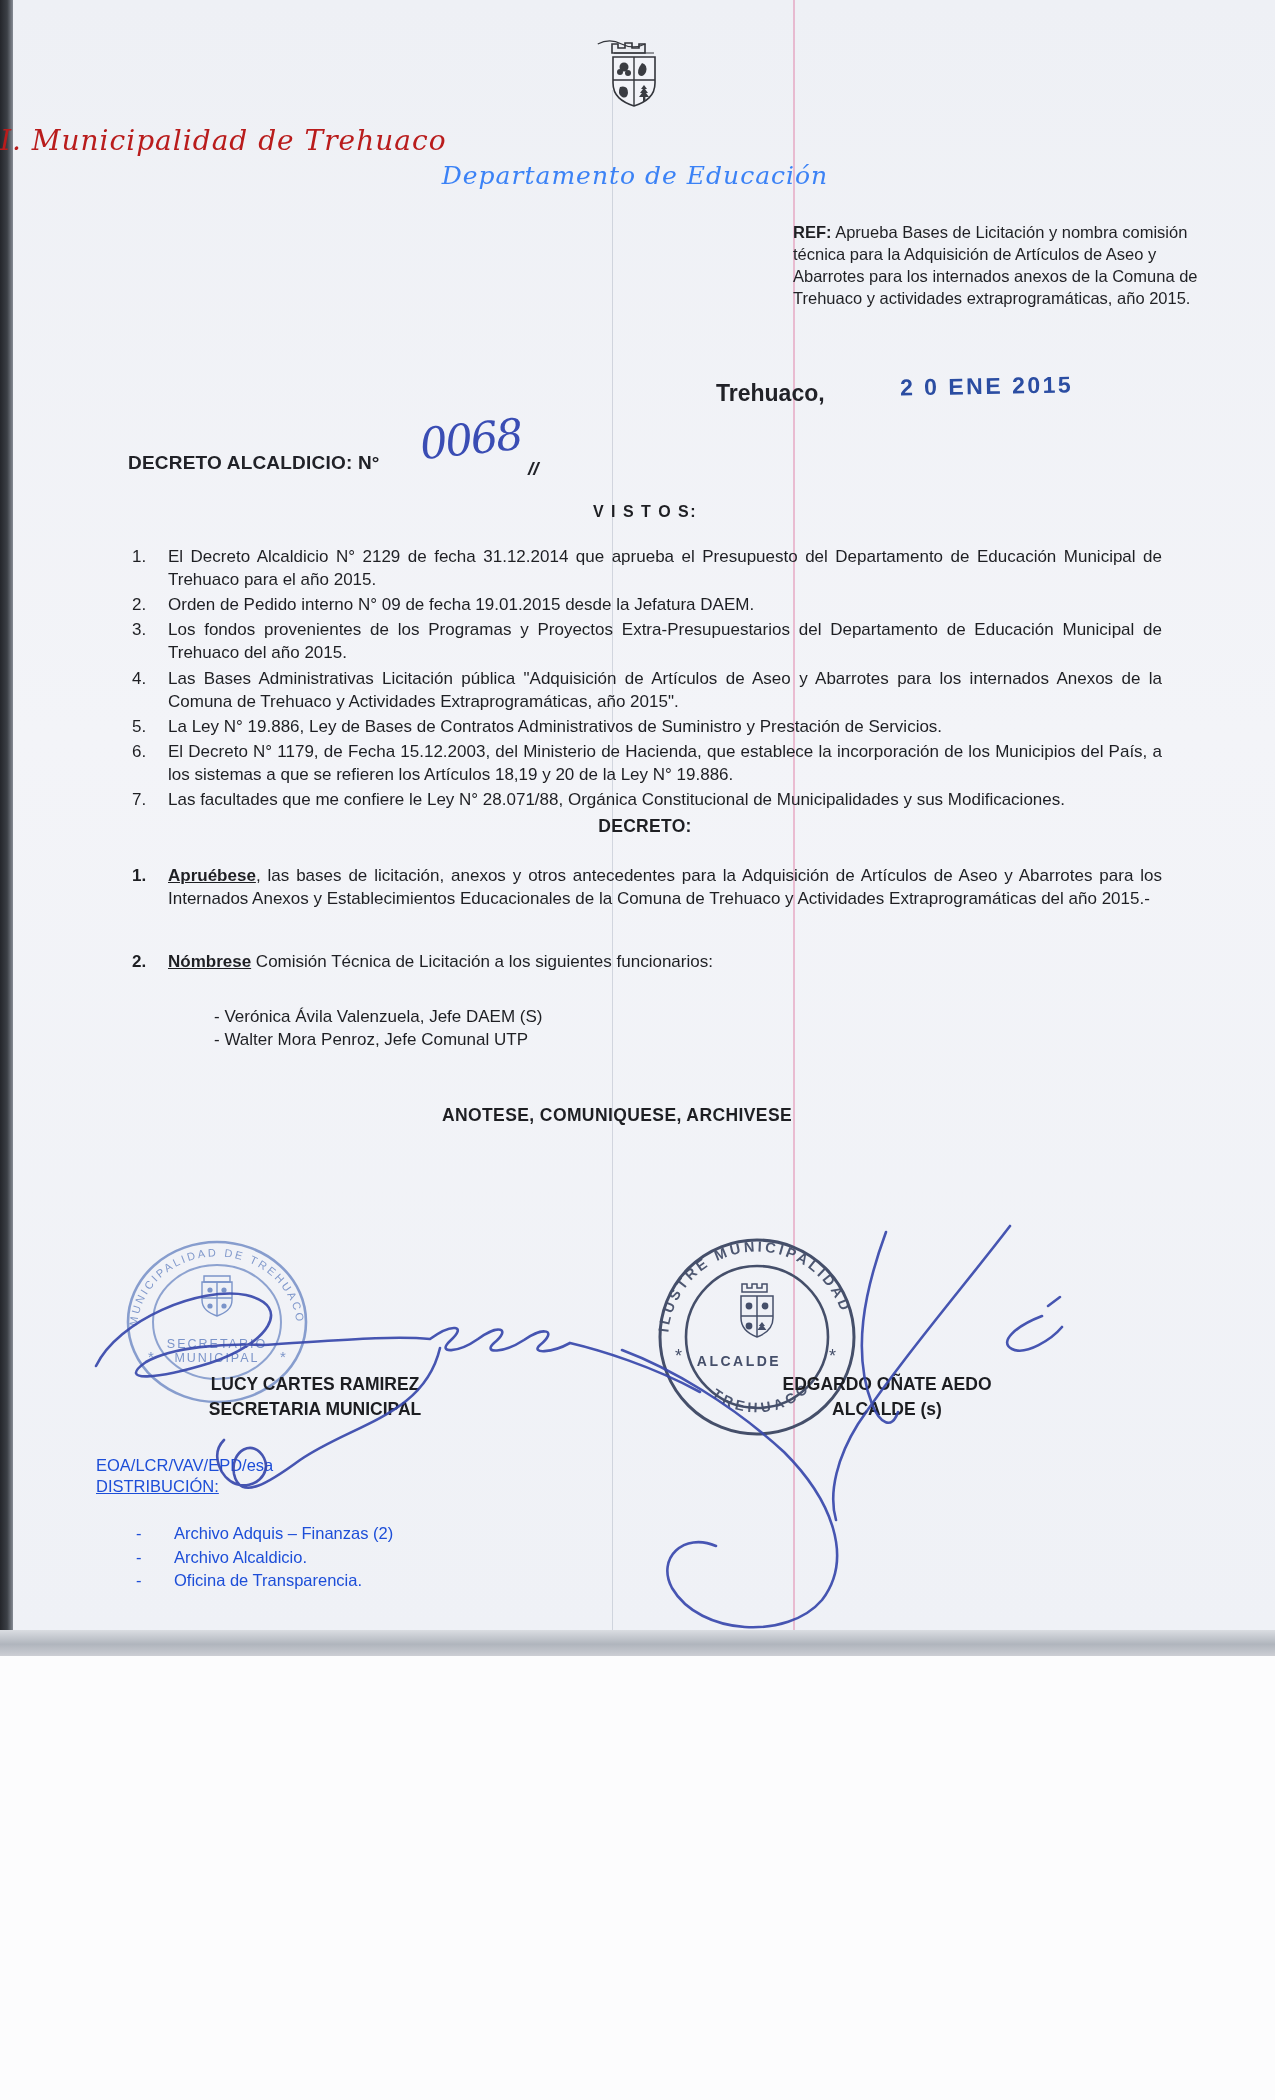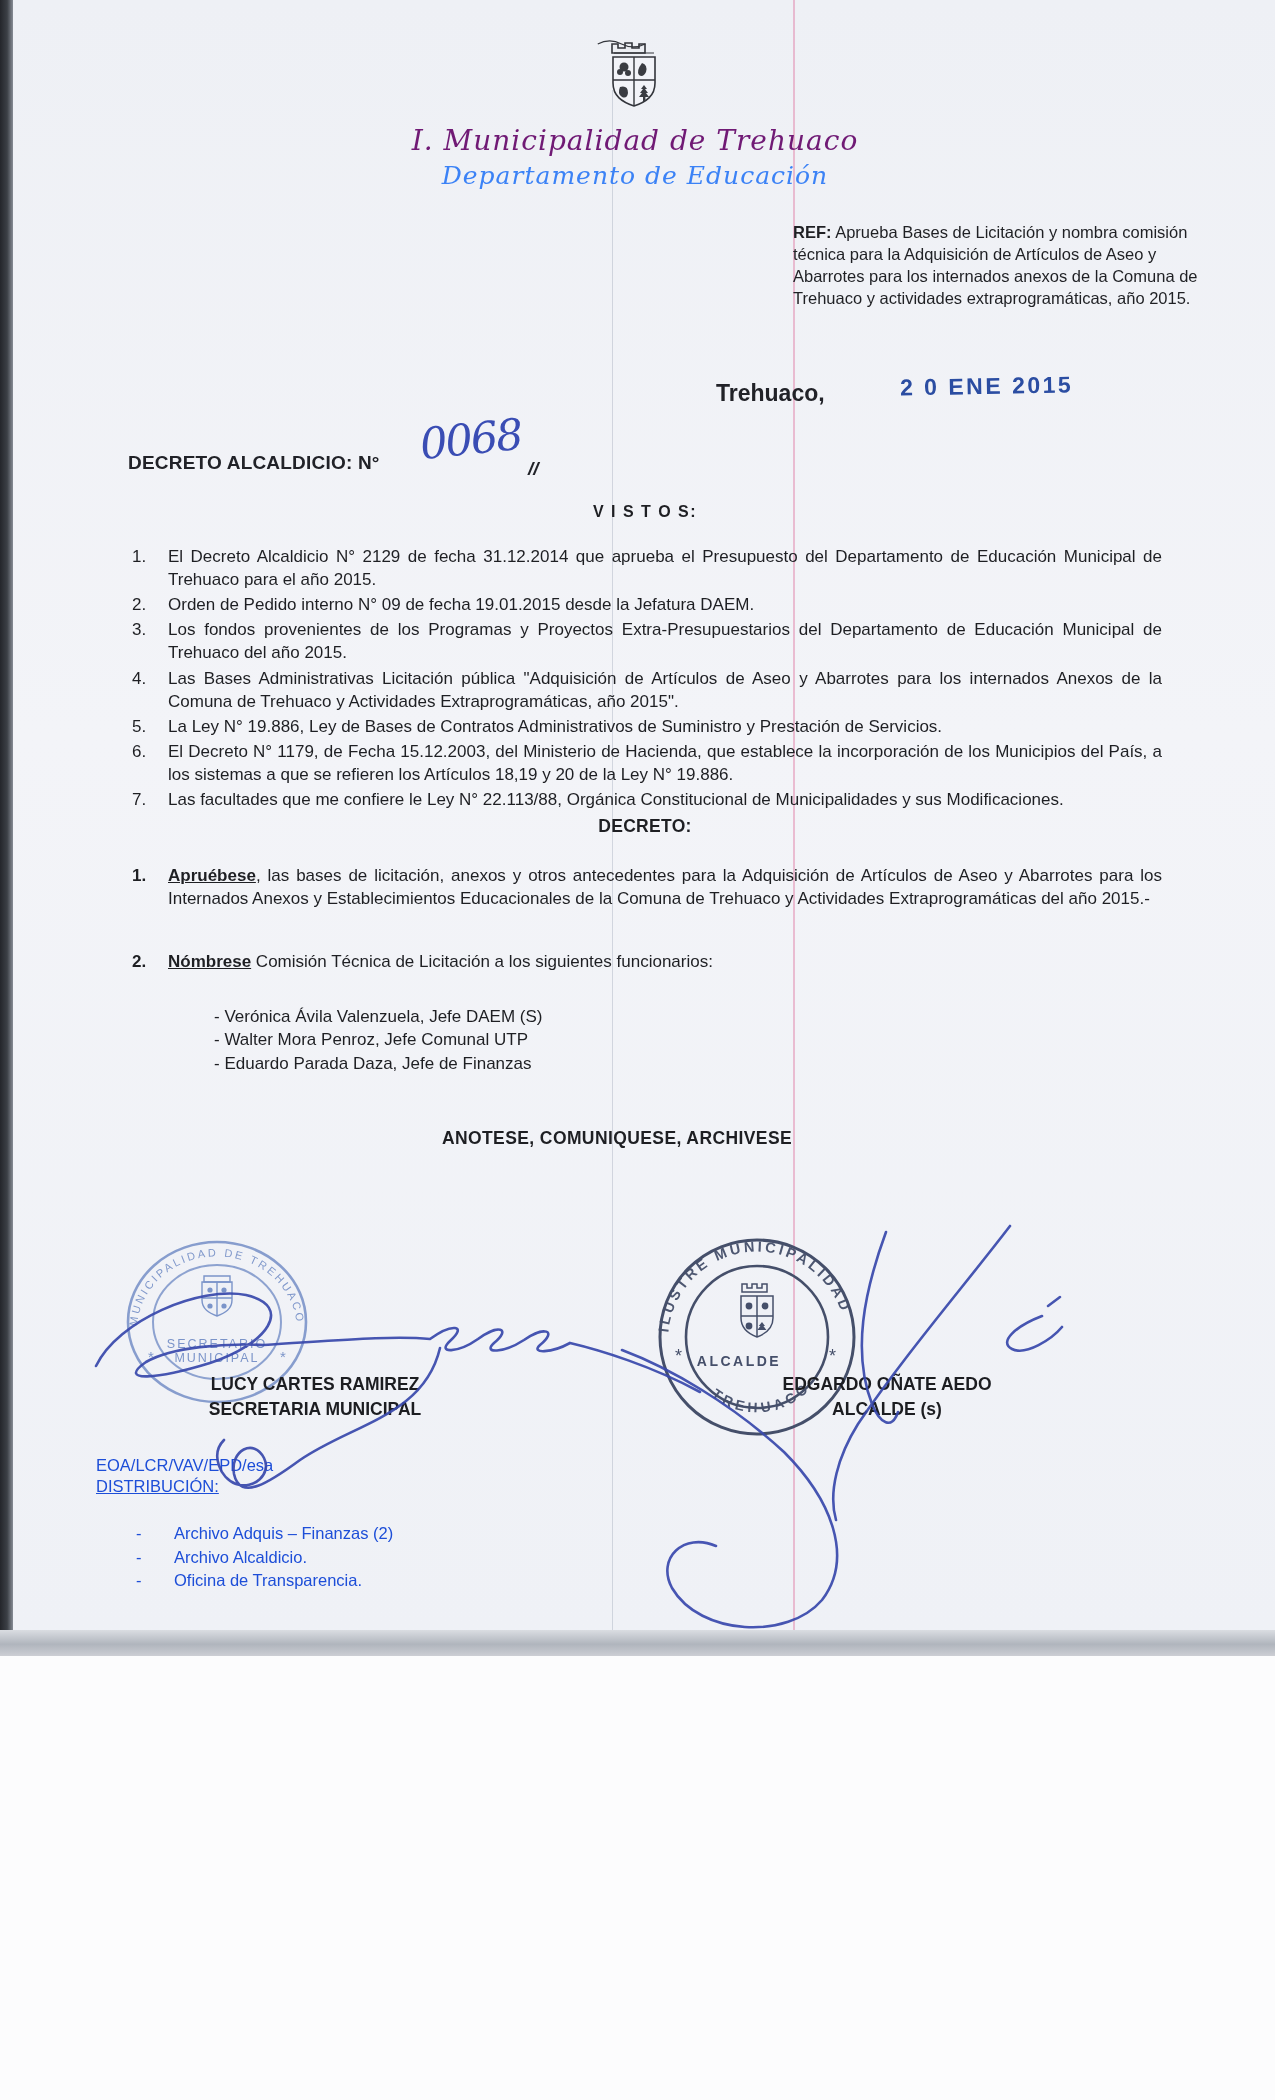--- a/index.html
+++ b/index.html
@@ -25,23 +25,23 @@
   .fold-line-pink{
     position:absolute;left:793px;top:0;width:2px;height:1652px;
     background:rgba(224,128,168,0.48);
   }
   .fold-line-gray{
     position:absolute;left:612px;top:90px;width:1px;height:1545px;
     background:rgba(125,135,158,0.28);
   }
   .crest{position:absolute;left:586px;top:33px;}
   .script-line1{
-    position:absolute;left:0;top:124px;width:1270px;text-align:center;
+    position:absolute;left:0;top:124px;width:1270px;text-align:left;
     font-family:"DejaVu Serif",serif;font-style:italic;
-    font-size:28px;color:#701a75;letter-spacing:1px;
+    font-size:28px;color:#b91c1c;letter-spacing:1px;
   }
   .script-line2{
     position:absolute;left:0;top:161px;width:1270px;text-align:center;
     font-family:"DejaVu Serif",serif;font-style:italic;
     font-size:25px;color:#3b82f6;letter-spacing:1px;
   }
   .ref-block{
     position:absolute;left:753px;top:221px;width:416px;
     font-size:16.5px;line-height:22px;color:#1f2024;margin-left:40px;
   }
@@ -157,34 +157,33 @@
 <div class="main-col">
   <div class="vistos-heading">V I S T O S:</div>
 
   <ol class="vlist">
     <li class="vitem"><span class="num">1.</span><span>El Decreto Alcaldicio N° 2129 de fecha 31.12.2014 que aprueba el Presupuesto del Departamento de Educación Municipal de Trehuaco para el año 2015.</span></li>
     <li class="vitem"><span class="num">2.</span><span>Orden de Pedido interno N° 09 de fecha 19.01.2015 desde la Jefatura DAEM.</span></li>
     <li class="vitem"><span class="num">3.</span><span>Los fondos provenientes de los Programas y Proyectos Extra-Presupuestarios del Departamento de Educación Municipal de Trehuaco del año 2015.</span></li>
     <li class="vitem"><span class="num">4.</span><span>Las Bases Administrativas Licitación pública "Adquisición de Artículos de Aseo y Abarrotes para los internados Anexos de la Comuna de Trehuaco y Actividades Extraprogramáticas, año 2015".</span></li>
     <li class="vitem"><span class="num">5.</span><span>La Ley N° 19.886, Ley de Bases de Contratos Administrativos de Suministro y Prestación de Servicios.</span></li>
     <li class="vitem"><span class="num">6.</span><span>El Decreto N° 1179, de Fecha 15.12.2003, del Ministerio de Hacienda, que establece la incorporación de los Municipios del País, a los sistemas a que se refieren los Artículos 18,19 y 20 de la Ley N° 19.886.</span></li>
-    <li class="vitem"><span class="num">7.</span><span>Las facultades que me confiere le Ley N° 22.113/88, Orgánica Constitucional de Municipalidades y sus Modificaciones.</span></li>
+    <li class="vitem"><span class="num">7.</span><span>Las facultades que me confiere le Ley N° 28.071/88, Orgánica Constitucional de Municipalidades y sus Modificaciones.</span></li>
   </ol>
 
   <div class="decreto-heading">DECRETO:</div>
 
   <ol class="vlist dlist">
     <li class="vitem"><span class="num">1.</span><span class="lead">Apruébese</span><span>, las bases de licitación, anexos y otros antecedentes para la Adquisición de Artículos de Aseo y Abarrotes para los Internados Anexos y Establecimientos Educacionales de la Comuna de Trehuaco y Actividades Extraprogramáticas del año 2015.-</span></li>
     <li class="vitem"><span class="num">2.</span><span class="lead">Nómbrese</span><span> Comisión Técnica de Licitación a los siguientes funcionarios:</span></li>
   </ol>
 
   <div class="officials">
     <div class="official">- Verónica Ávila Valenzuela, Jefe DAEM (S)</div>
     <div class="official">- Walter Mora Penroz, Jefe Comunal UTP</div>
-    <div class="official">- Eduardo Parada Daza, Jefe de Finanzas</div>
   </div>
 
   <div class="closing">ANOTESE, COMUNIQUESE, ARCHIVESE</div>
 </div>
 
 <svg class="stamp" style="left:122px;top:1238px;" width="190" height="172" viewBox="0 0 190 172">
   <defs>
     <path id="sec-arc" d="M 16 104 A 80 74 0 1 1 174 104" fill="none"></path>
   </defs>
   <g stroke="#7b94c9" fill="none">

